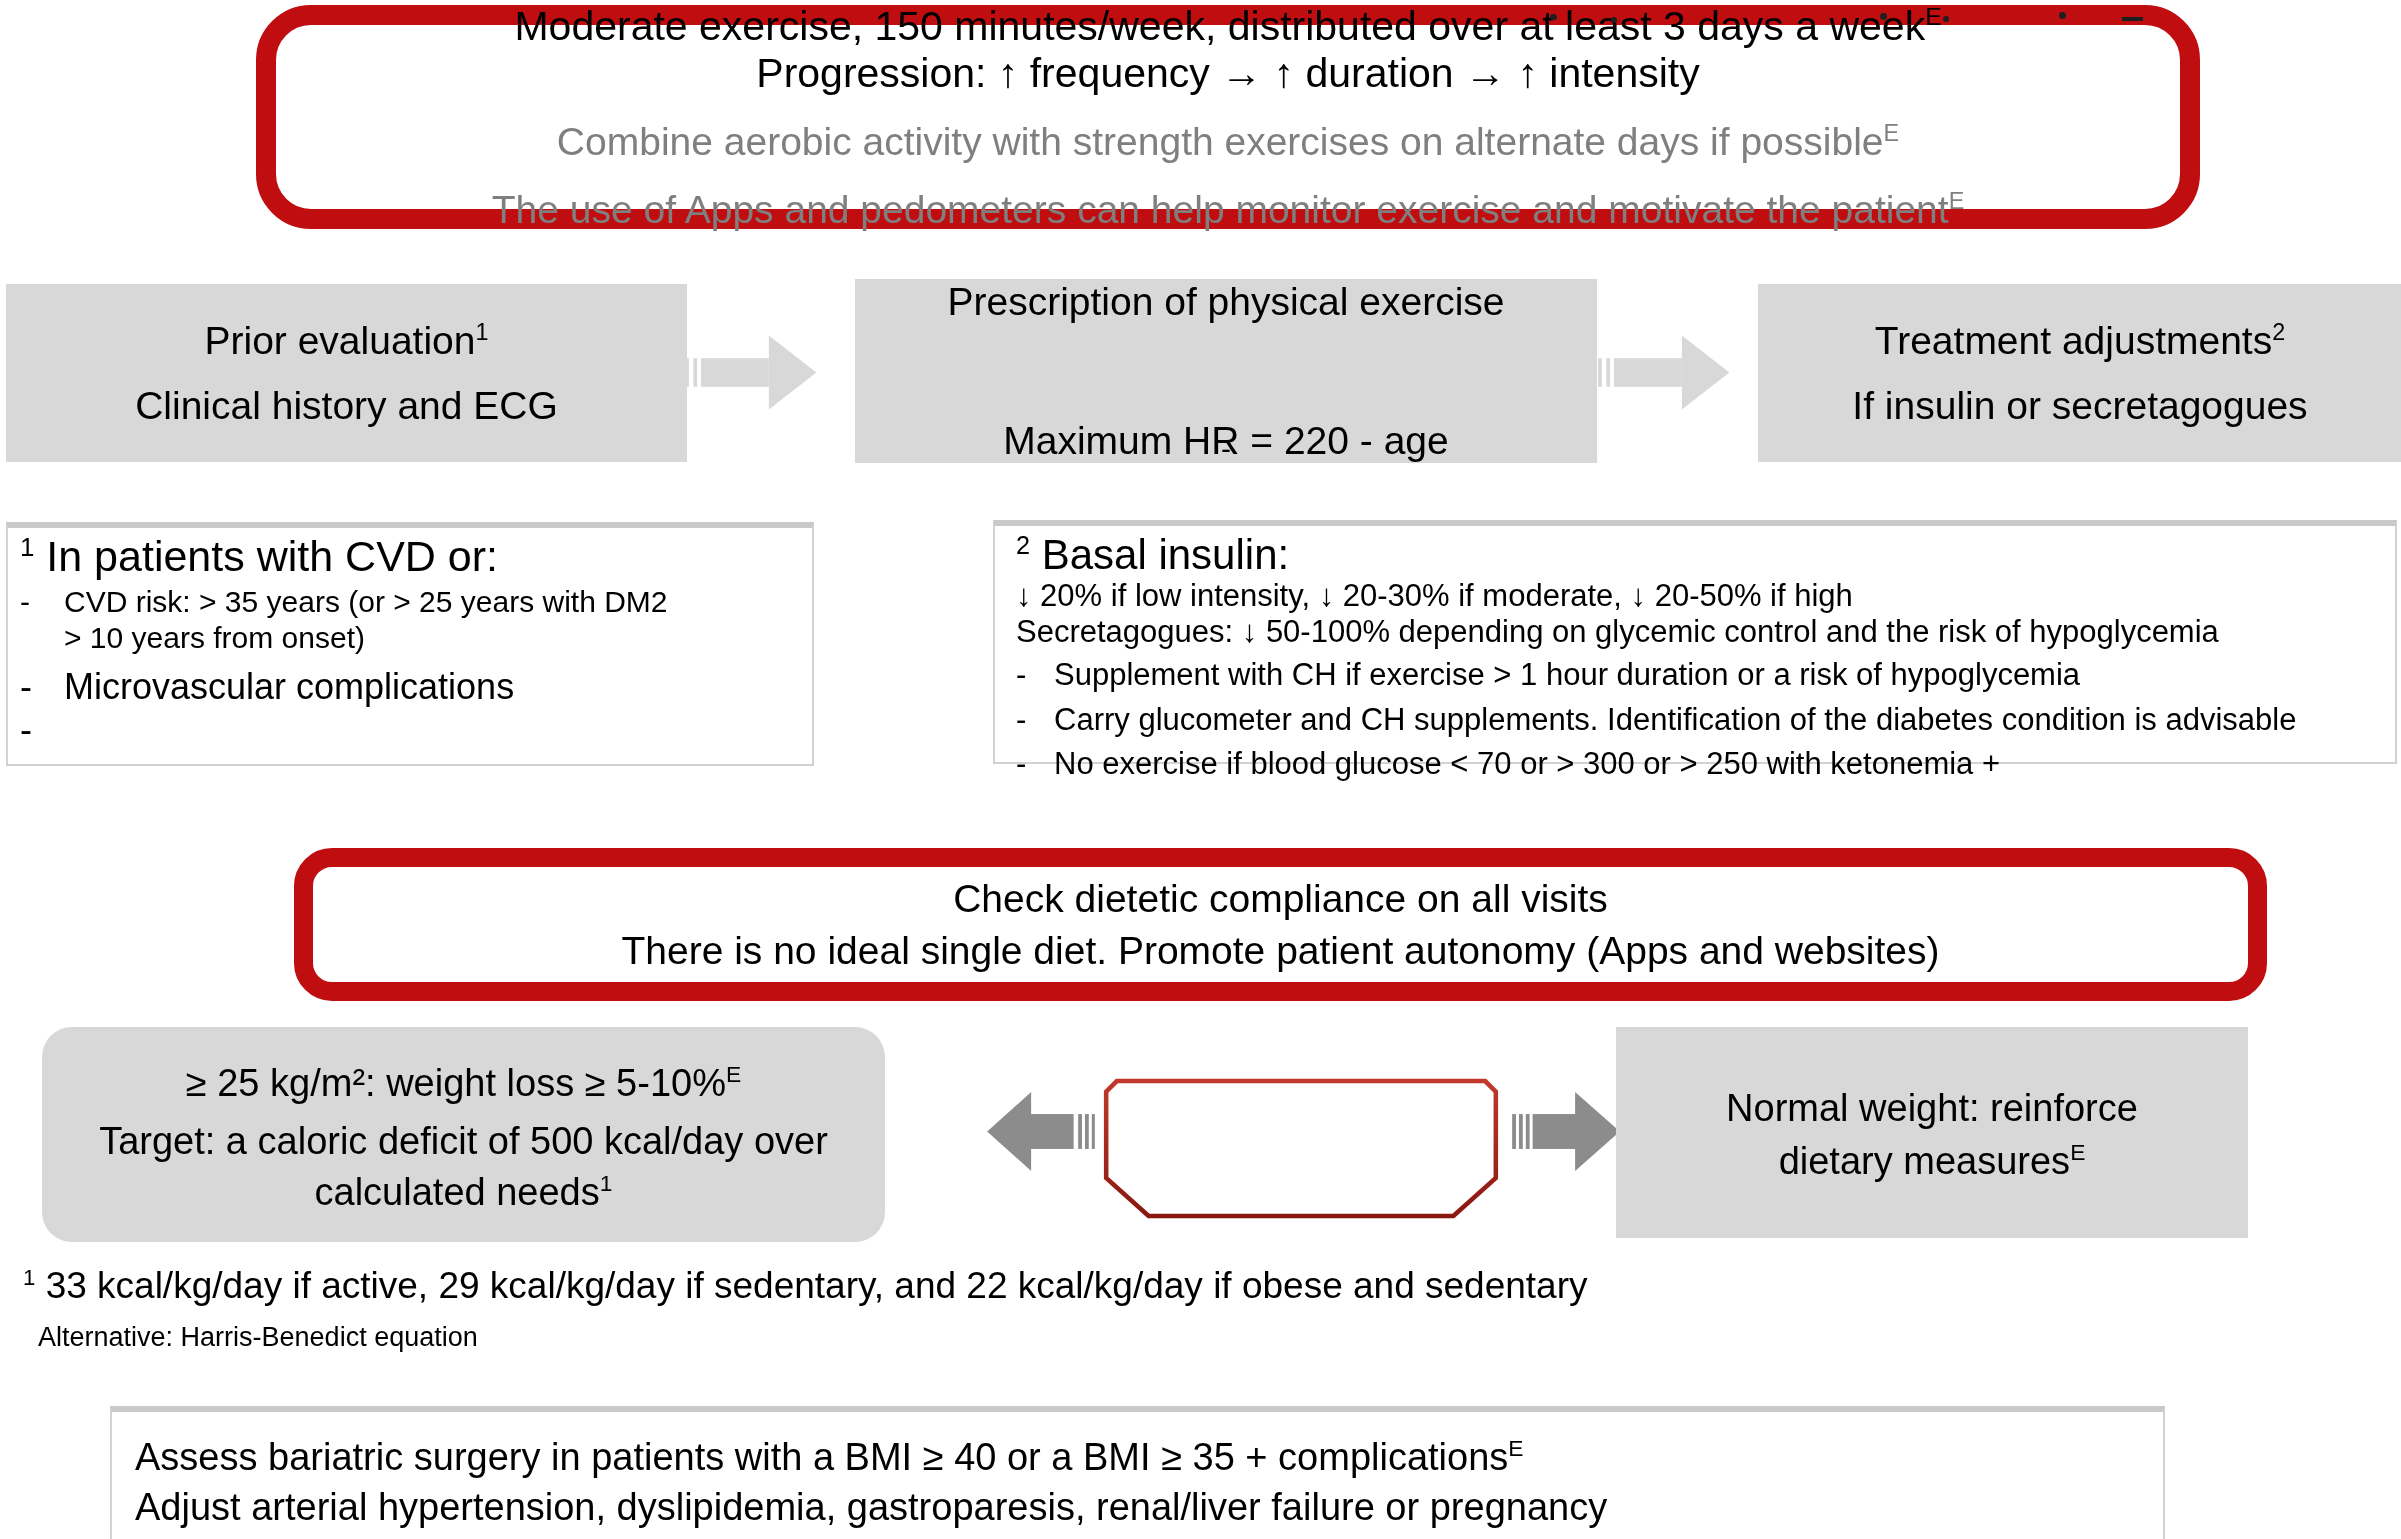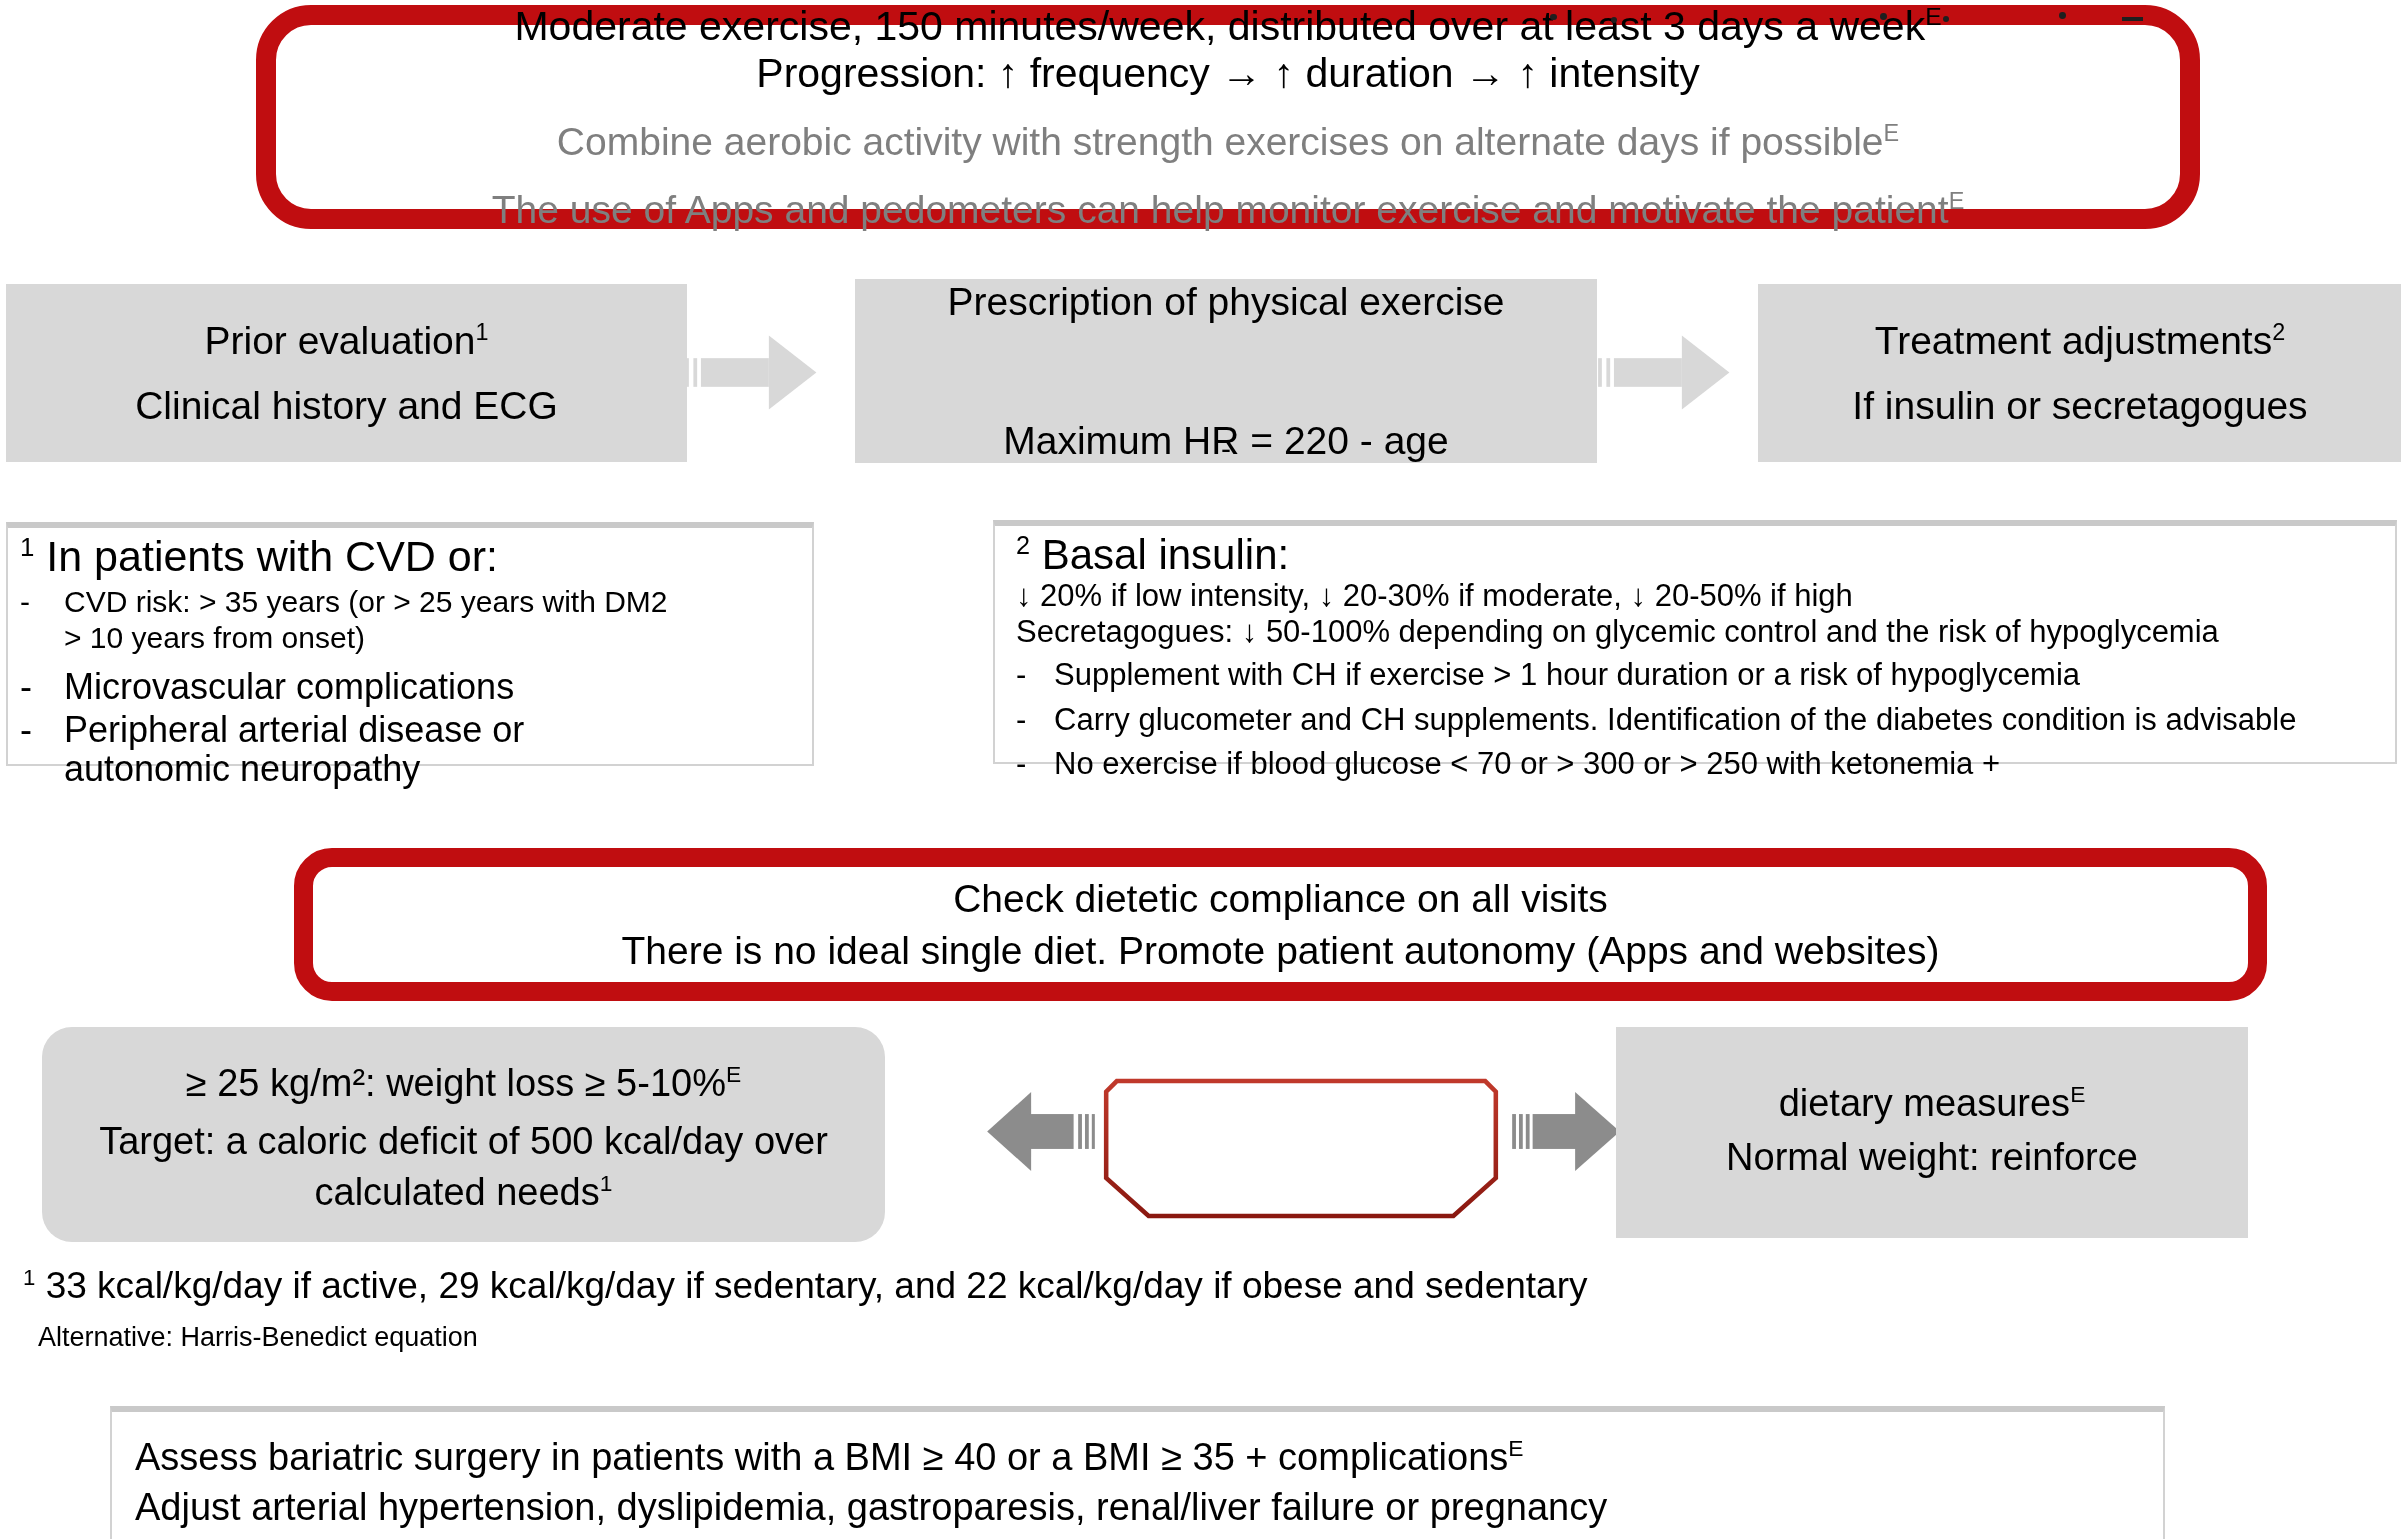--- a/index.html
+++ b/index.html
@@ -94,21 +94,20 @@
     <div class="bullet-row note1-small" style="margin-top:4.5px;">
       <div class="bullet-marker">-</div>
       <div><span>CVD risk: &gt; 35 years (or &gt; 25 years with DM2</span><br><span>&gt; 10 years from onset)</span></div>
     </div>
     <div class="bullet-row note1-big" style="margin-top:10.6px;">
       <div class="bullet-marker">-</div>
       <div>Microvascular complications</div>
     </div>
     <div class="bullet-row note1-big" style="margin-top:4.5px;">
       <div class="bullet-marker">-</div>
-      <div><span>Peripheral arterial disease or</span><br><span>autonomic neuropathy</span></div>
     </div>
   </div>
 
   <div class="abs note-box" style="left:993px;top:489px;width:1404px;height:244px;padding:4.5px 15px 4.5px 21px;">
     <div class="note2-heading"><span class="sup">2</span> <span>Basal insulin:</span></div>
     <div class="note2-line">↓ 20% if low intensity, ↓ 20-30% if moderate, ↓ 20-50% if high</div>
     <div class="note2-line">Secretagogues: ↓ 50-100% depending on glycemic control and the risk of hypoglycemia</div>
     <div class="bullet-row note2-line" style="margin-top:7.6px;">
       <div class="bullet-marker" style="flex-basis:38px;">-</div>
       <div>Supplement with CH if exercise &gt; 1 hour duration or a risk of hypoglycemia</div>
@@ -156,22 +155,22 @@
 
   <svg class="abs" style="left:1509px;top:1086px;" width="114" height="91" viewBox="0 0 150 120">
     <rect x="4" y="37" width="5" height="46" fill="#8c8c8c"></rect>
     <rect x="13" y="37" width="5" height="46" fill="#8c8c8c"></rect>
     <rect x="22" y="37" width="5" height="46" fill="#8c8c8c"></rect>
     <rect x="31" y="37" width="58" height="46" fill="#8c8c8c"></rect>
     <polygon points="87,8 146,60 87,112" fill="#8c8c8c"></polygon>
   </svg>
 
   <div class="abs gray-box center-col" style="left:1616px;top:1027px;width:632px;height:211px;">
+    <div class="bmiline">Normal weight: reinforce</div>
     <div class="bmiline" style="line-height:49px;"><span>dietary measures</span><span class="sup">E</span></div>
-    <div class="bmiline">Normal weight: reinforce</div>
   </div>
 
   <div class="abs kcal1" style="left:23px;top:1265px;width:2199px;"><span class="sup">1</span> <span>33 kcal/kg/day if active, 29 kcal/kg/day if sedentary, and 22 kcal/kg/day if obese and sedentary</span></div>
   <div class="abs kcal2" style="left:38px;top:1321px;width:1517px;">Alternative: Harris-Benedict equation</div>
 
   <div class="abs note-box" style="left:110px;top:1375px;width:2055px;height:159px;padding:20px 15px 4.5px 23px;">
     <div class="bariline"><span>Assess bariatric surgery in patients with a BMI ≥ 40 or a BMI ≥ 35 + complications</span><span class="sup">E</span></div>
     <div class="bariline">Adjust arterial hypertension, dyslipidemia, gastroparesis, renal/liver failure or pregnancy</div>
   </div>
 

